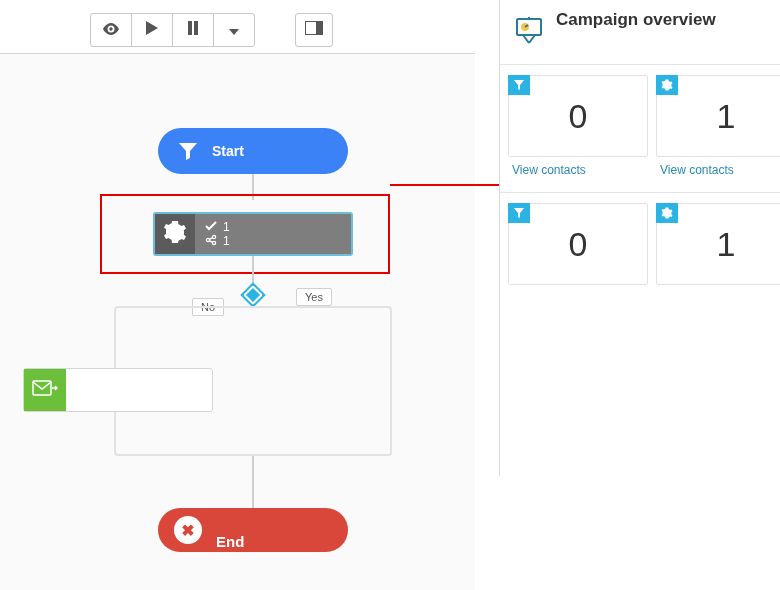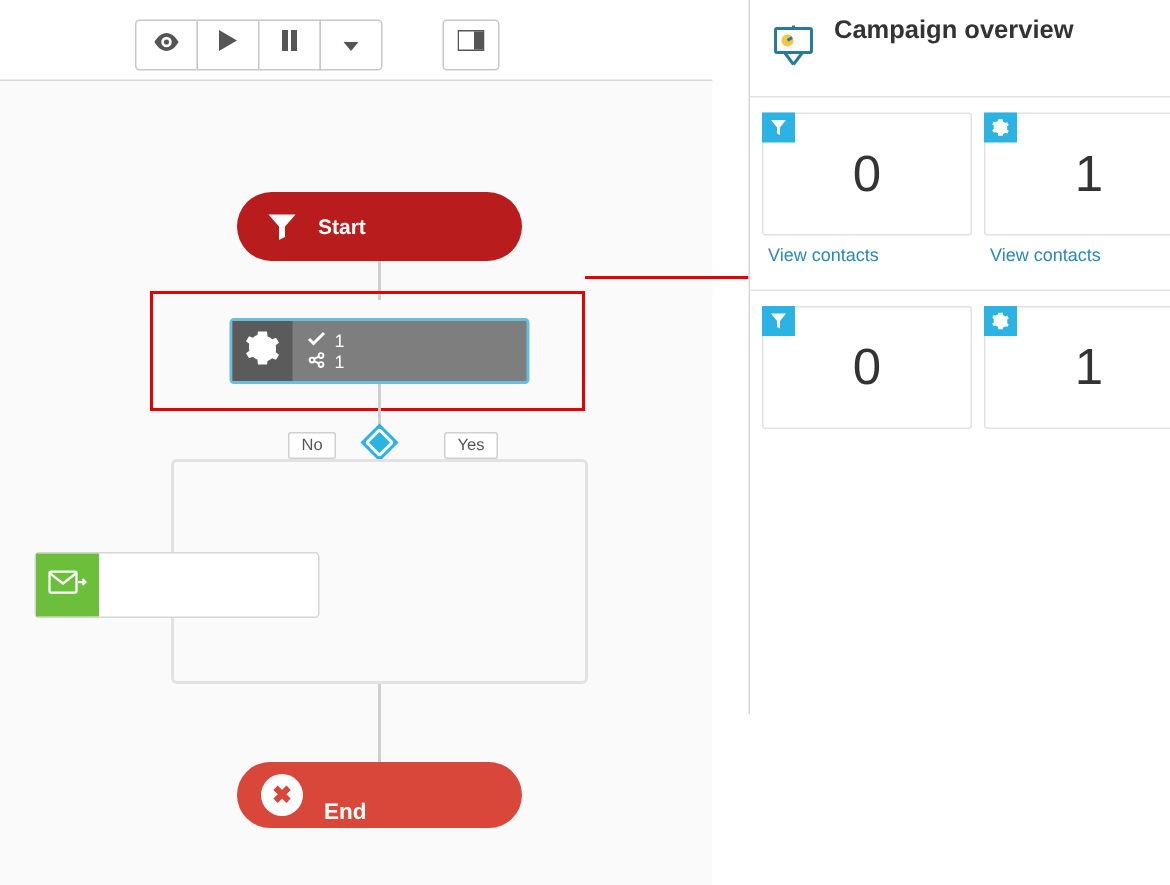--- a/index.html
+++ b/index.html
@@ -62,21 +62,21 @@
     position: absolute;
     top: 54px; left: 0;
     width: 475px; height: 536px;
     background: #fafafa;
   }
   
   .start-node {
     position: absolute;
     left: 158px; top: 74px;
     width: 190px; height: 46px;
-    background: #b91c1c;
+    background: #3b82f6;
     border-radius: 23px;
     display: flex; align-items: center;
     padding-left: 14px;
     color: #fff;
     cursor: pointer;
   }
   .start-ico-wrap {
     width: 32px; height: 32px;
     display:flex;align-items:center;justify-content:center;
   }
@@ -150,21 +150,21 @@
 
   .lbl {
     position:absolute;
     font-size:11px;
     color:#555;
     background:#fff;
     border:1px solid #d0d0d0;
     border-radius:2px;
     padding:2px 8px;
   }
-  .lbl-no  { left:192px; top:234px; }
+  .lbl-no  { left:192px; top:244px; }
   .lbl-yes { left:296px; top:234px; }
 
   
   .path-box {
     position:absolute;
     border:2px solid #e2e2e2;
     border-radius:4px;
     background:transparent;
   }
   .path-left  { left:114px; top:252px; width:140px; height:150px; border-right:none; border-bottom-right-radius:0; border-top-right-radius:0;}

